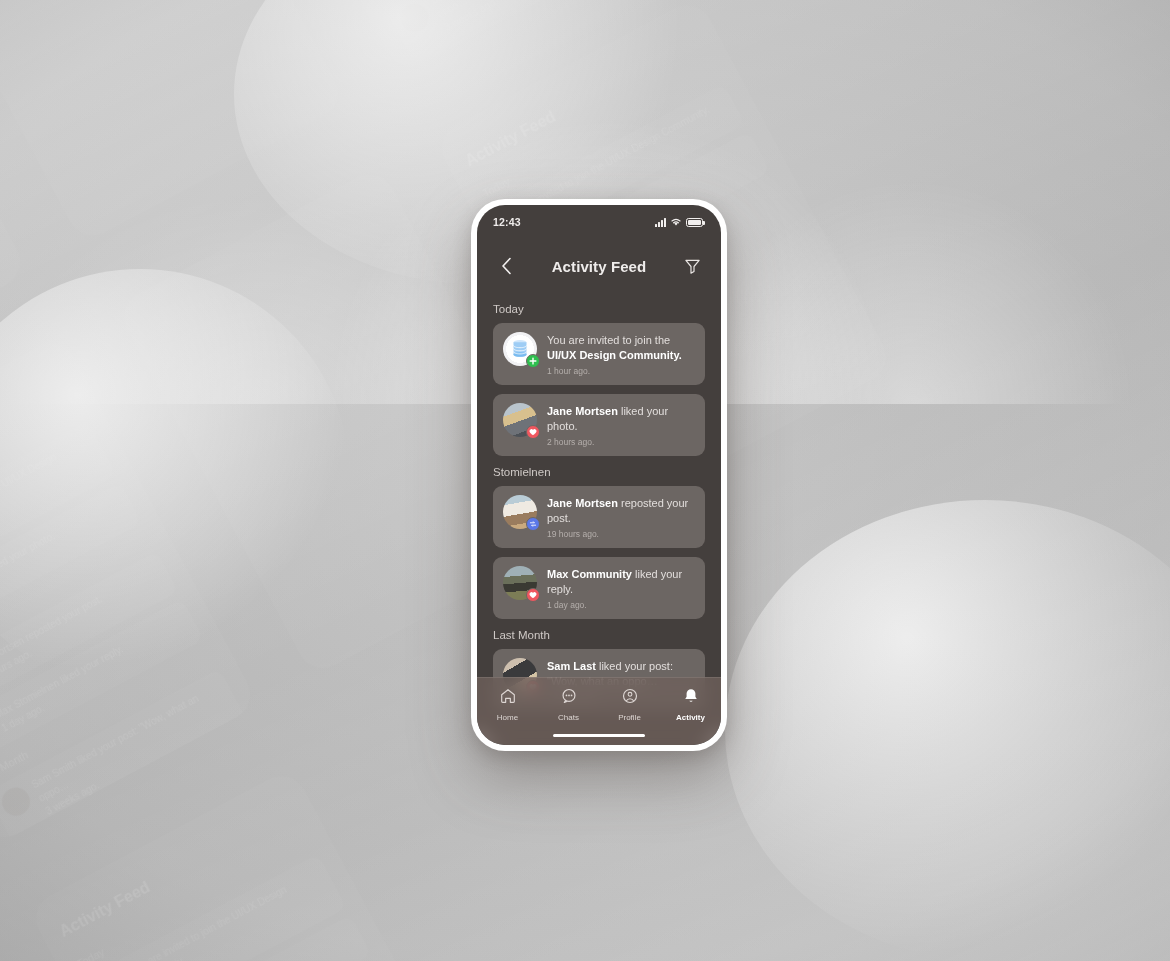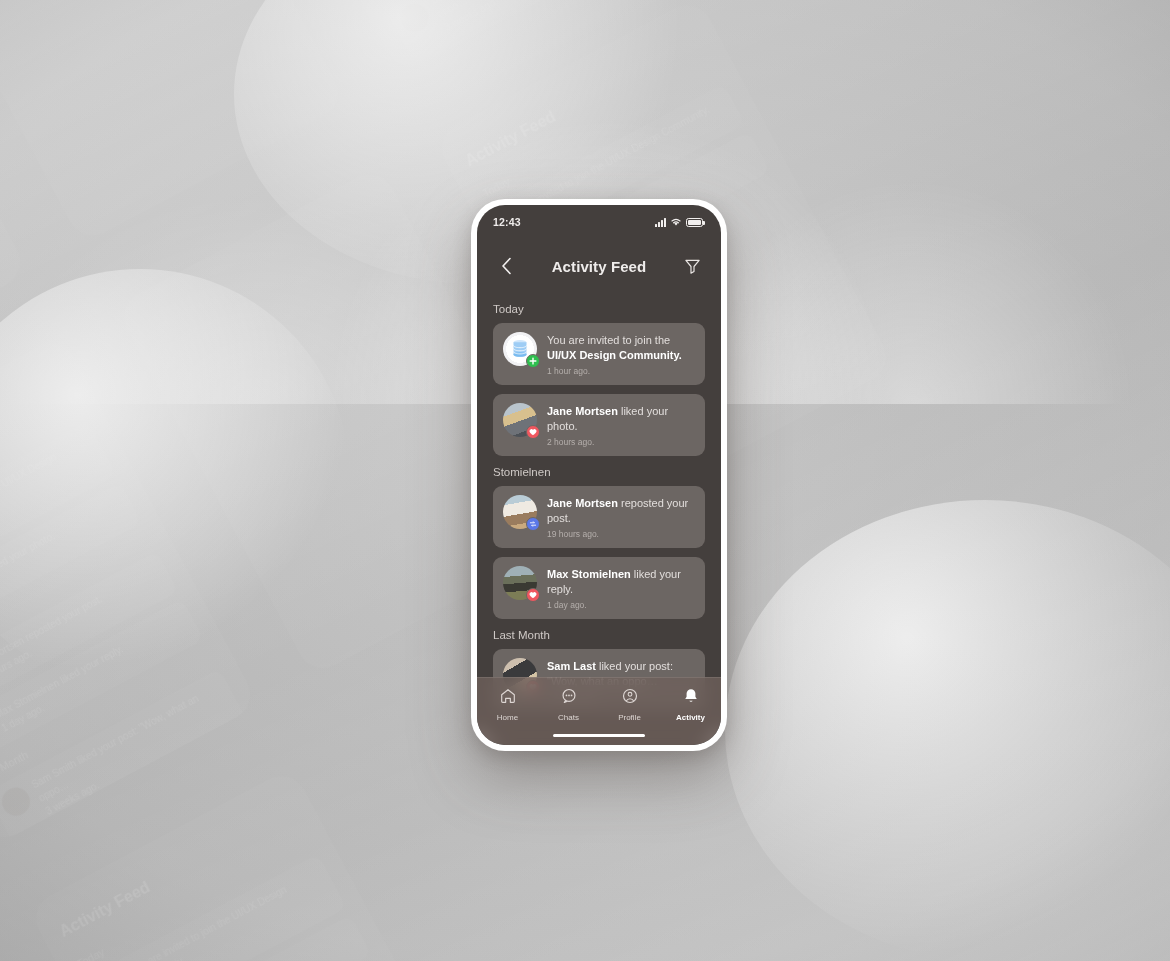--- a/index.html
+++ b/index.html
@@ -473,21 +473,21 @@
         <div class="card">
           <div class="av-wrap">
             <div class="avatar" style="background: linear-gradient(175deg, rgb(159, 176, 182) 0px, rgb(159, 176, 182) 30%, rgb(106, 111, 90) 30%, rgb(106, 111, 90) 50%, rgb(58, 58, 51) 50%, rgb(58, 58, 51) 72%, rgb(124, 125, 86) 72%, rgb(124, 125, 86) 100%);"></div>
             <div class="badge red">
               <svg width="8" height="8" viewBox="0 0 12 11">
                 <path d="M6 10.2S.7 6.9.7 3.9A2.9 2.9 0 016 2.4 2.9 2.9 0 0111.3 3.9c0 3-5.3 6.3-5.3 6.3z" fill="#fff"></path>
               </svg>
             </div>
           </div>
           <div class="card-body">
-            <div class="card-text"><b>Max Stomielnen</b> liked your reply.</div>
+            <div class="card-text"><b>Max Community</b> liked your reply.</div>
             <div class="card-time">1 day ago.</div>
           </div>
         </div>
         <div class="sec-head">Last Month</div>
         <div class="card">
           <div class="av-wrap">
             <div class="avatar" style="background: linear-gradient(150deg, rgb(205, 191, 174) 0px, rgb(205, 191, 174) 28%, rgb(58, 58, 60) 28%, rgb(58, 58, 60) 62%, rgb(212, 196, 166) 62%, rgb(212, 196, 166) 100%);"></div>
             <div class="badge red">
               <svg width="8" height="8" viewBox="0 0 12 11">
                 <path d="M6 10.2S.7 6.9.7 3.9A2.9 2.9 0 016 2.4 2.9 2.9 0 0111.3 3.9c0 3-5.3 6.3-5.3 6.3z" fill="#fff"></path>

